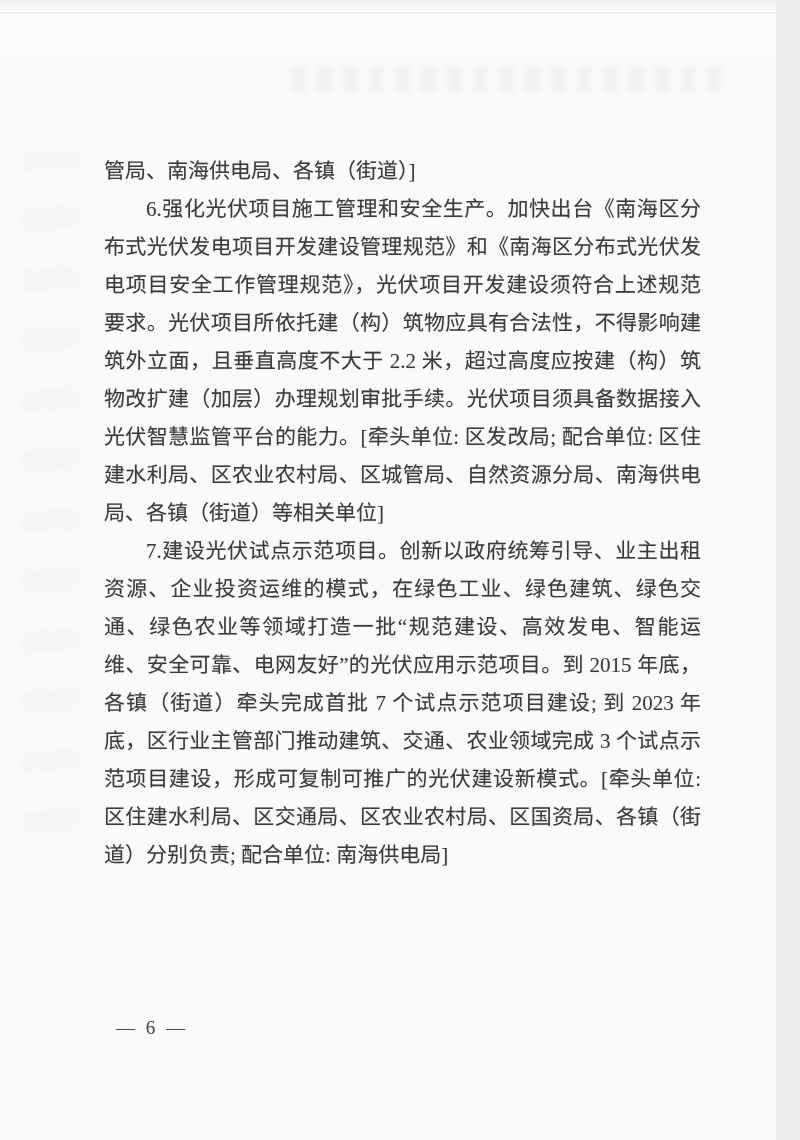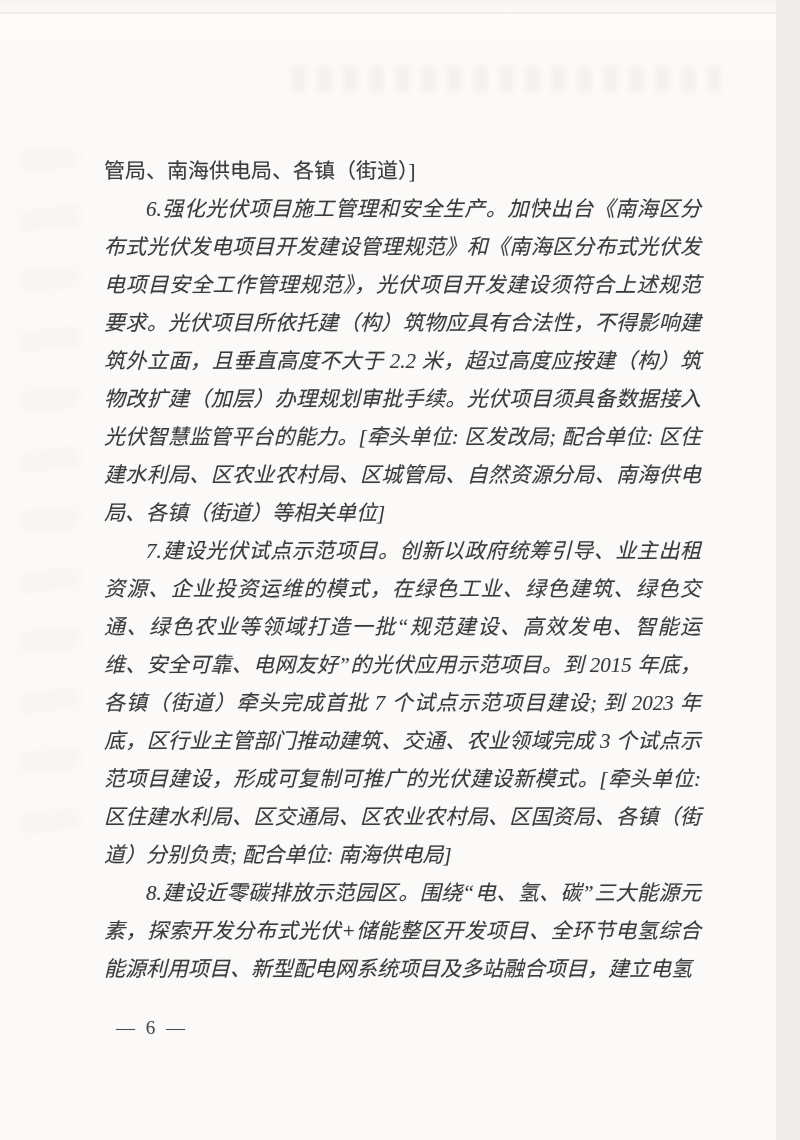--- a/index.html
+++ b/index.html
@@ -61,21 +61,20 @@
     text-align: justify;
     text-justify: inter-character;
     text-shadow: 0 0 1px rgba(80,80,80,0.35);
   }
   .doc p {
     margin: 0;
     padding: 0;
   }
   .doc p.indent {
     text-indent: 2em;
-    font-style: italic;
   }
   .page-number {
     position: absolute;
     left: 116px;
     top: 1017px;
     font-family: "Liberation Serif", "DejaVu Serif", serif;
     font-size: 19px;
     letter-spacing: 3px;
     color: #4a4a4a;
     text-shadow: 0 0 1px rgba(90,90,90,0.3);
@@ -86,17 +85,16 @@
 
 <div class="page">
   <div class="top-edge"></div>
   <div class="bleed"></div>
   <div class="bleed2"></div>
 
   <main class="doc">
     <p>管局、南海供电局、各镇（街道）]</p>
     <p class="indent">6.强化光伏项目施工管理和安全生产。加快出台《南海区分布式光伏发电项目开发建设管理规范》和《南海区分布式光伏发电项目安全工作管理规范》，光伏项目开发建设须符合上述规范要求。光伏项目所依托建（构）筑物应具有合法性，不得影响建筑外立面，且垂直高度不大于 2.2 米，超过高度应按建（构）筑物改扩建（加层）办理规划审批手续。光伏项目须具备数据接入光伏智慧监管平台的能力。[牵头单位: 区发改局; 配合单位: 区住建水利局、区农业农村局、区城管局、自然资源分局、南海供电局、各镇（街道）等相关单位]</p>
     <p class="indent">7.建设光伏试点示范项目。创新以政府统筹引导、业主出租资源、企业投资运维的模式，在绿色工业、绿色建筑、绿色交通、绿色农业等领域打造一批“规范建设、高效发电、智能运维、安全可靠、电网友好”的光伏应用示范项目。到 2015 年底，各镇（街道）牵头完成首批 7 个试点示范项目建设; 到 2023 年底，区行业主管部门推动建筑、交通、农业领域完成 3 个试点示范项目建设，形成可复制可推广的光伏建设新模式。[牵头单位:区住建水利局、区交通局、区农业农村局、区国资局、各镇（街道）分别负责; 配合单位: 南海供电局]</p>
-    <p class="indent">8.建设近零碳排放示范园区。围绕“电、氢、碳”三大能源元素，探索开发分布式光伏+储能整区开发项目、全环节电氢综合能源利用项目、新型配电网系统项目及多站融合项目，建立电氢</p>
   </main>
 
   <div class="page-number">— 6 —</div>
 </div>
 
 </body></html>

